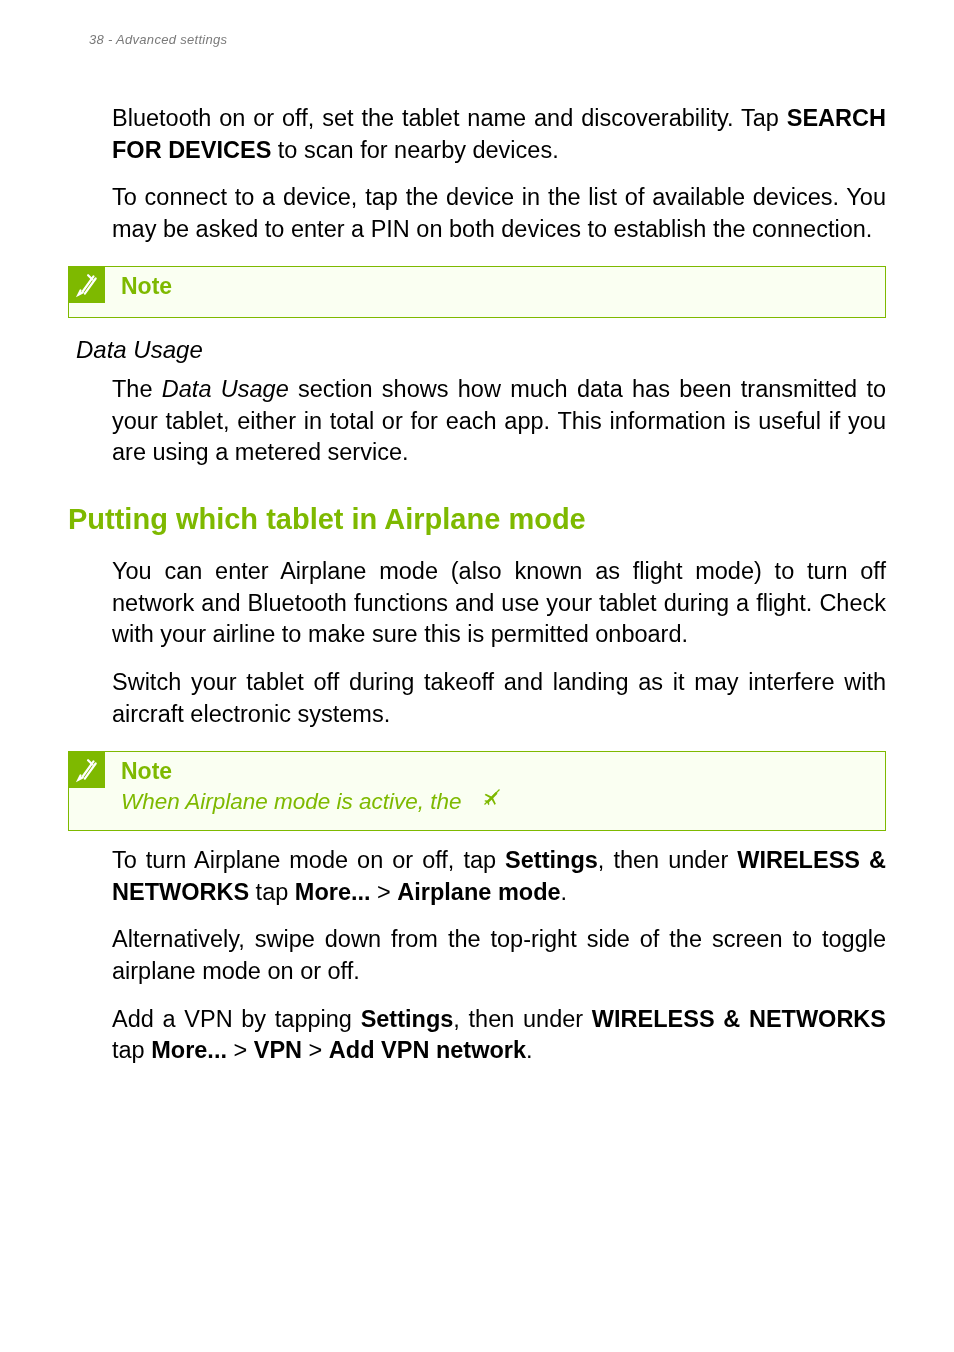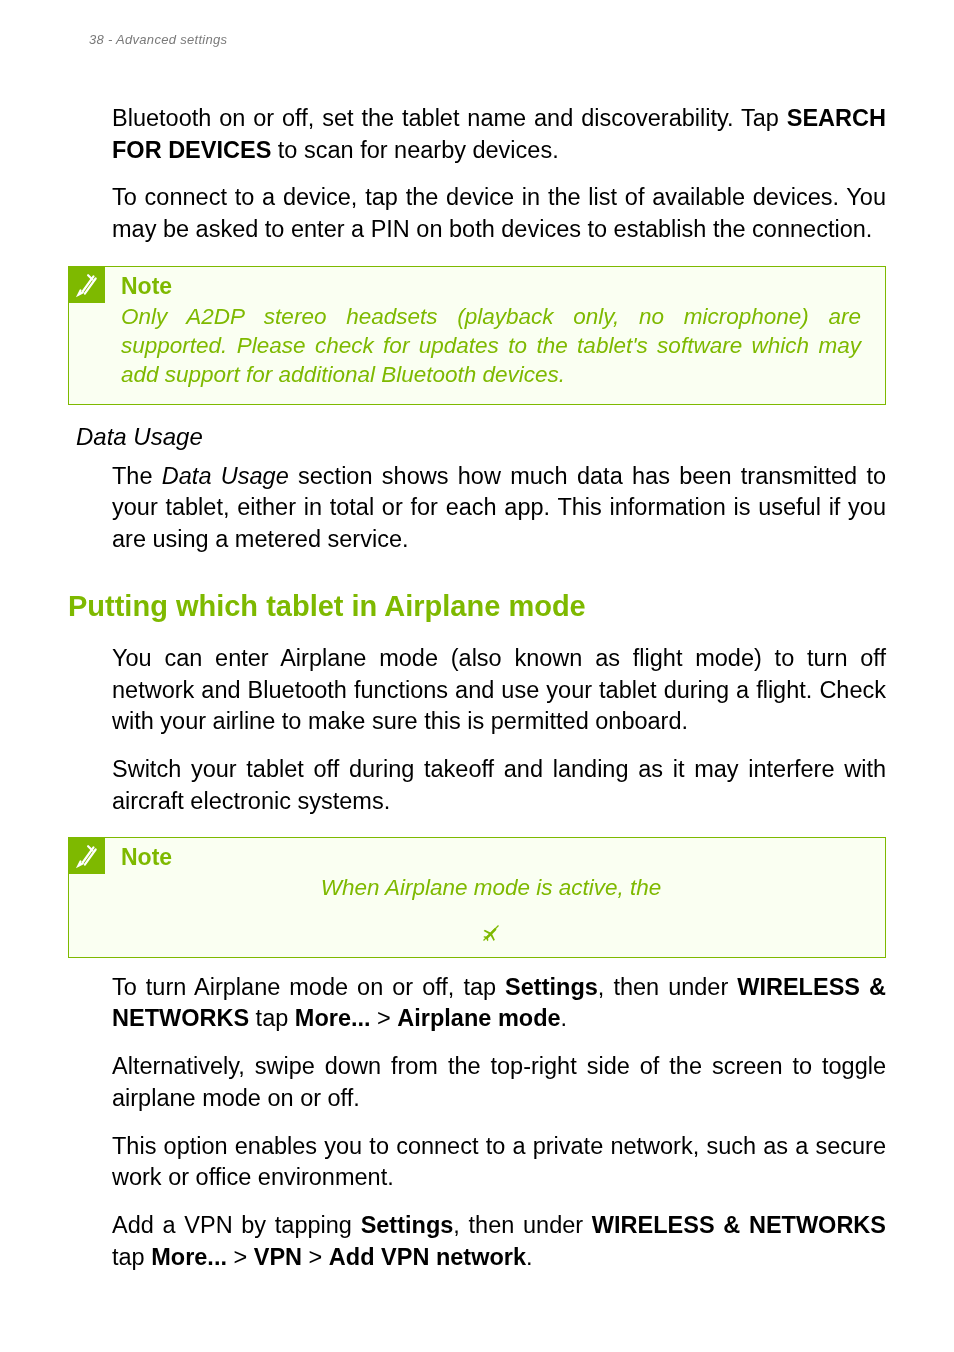--- a/index.html
+++ b/index.html
@@ -86,24 +86,23 @@
     line-height: 1.3;
   }
   .airplane-icon {
     display: inline-block;
     vertical-align: middle;
     width: 20px;
     height: 20px;
   }
   .inline-row {
     display: flex;
-    align-items: center;
+    align-items: flex-start;
     flex-wrap: wrap;
     gap: 20px;
-    flex-direction: column;
   }
 </style>
 </head>
 <body>
 
 <div class="page">
 
   <div class="header">38 - Advanced settings</div>
 
   <p class="body-text">
@@ -116,21 +115,20 @@
     <div class="note-icon-wrap">
       <svg viewBox="0 0 24 24" fill="none" stroke="#ffffff" stroke-width="2" stroke-linecap="round">
         <line x1="18" y1="4" x2="8" y2="18"></line>
         <line x1="20" y1="6" x2="10" y2="20"></line>
         <path d="M13 3 L17 7"></path>
         <path d="M6 17 L4 21 L8 19"></path>
       </svg>
     </div>
     <div class="note-content">
       <div class="note-title">Note</div>
-      <div class="note-text">Only A2DP stereo headsets (playback only, no microphone) are supported. Please check for updates to the tablet's software which may add support for additional Bluetooth devices.</div>
     </div>
   </div>
 
   <div class="section-sub">Data Usage</div>
 
   <p class="body-text">
     <span>The </span><i>Data Usage</i><span> section shows how much data has been transmitted to your tablet, either in total or for each app. This information is useful if you are using a metered service.</span>
   </p>
 
   <h2 class="section-h2">Putting which tablet in Airplane mode</h2>
@@ -162,19 +160,18 @@
     </div>
   </div>
 
   <p class="body-text">
     <span>To turn Airplane mode on or off, tap </span><b>Settings</b><span>, then under </span><b>WIRELESS &amp; NETWORKS</b><span> tap </span><b>More...</b><span> &gt; </span><b>Airplane mode</b><span>.</span>
   </p>
 
   <p class="body-text">Alternatively, swipe down from the top-right side of the screen to toggle airplane mode on or off.</p>
 
 
-  <p class="body-text">This option enables you to connect to a private network, such as a secure work or office environment.</p>
 
   <p class="body-text">
     <span>Add a VPN by tapping </span><b>Settings</b><span>, then under </span><b>WIRELESS &amp; NETWORKS</b><span> tap </span><b>More...</b><span> &gt; </span><b>VPN</b><span> &gt; </span><b>Add VPN network</b><span>.</span>
   </p>
 
 </div>
 
 </body></html>

